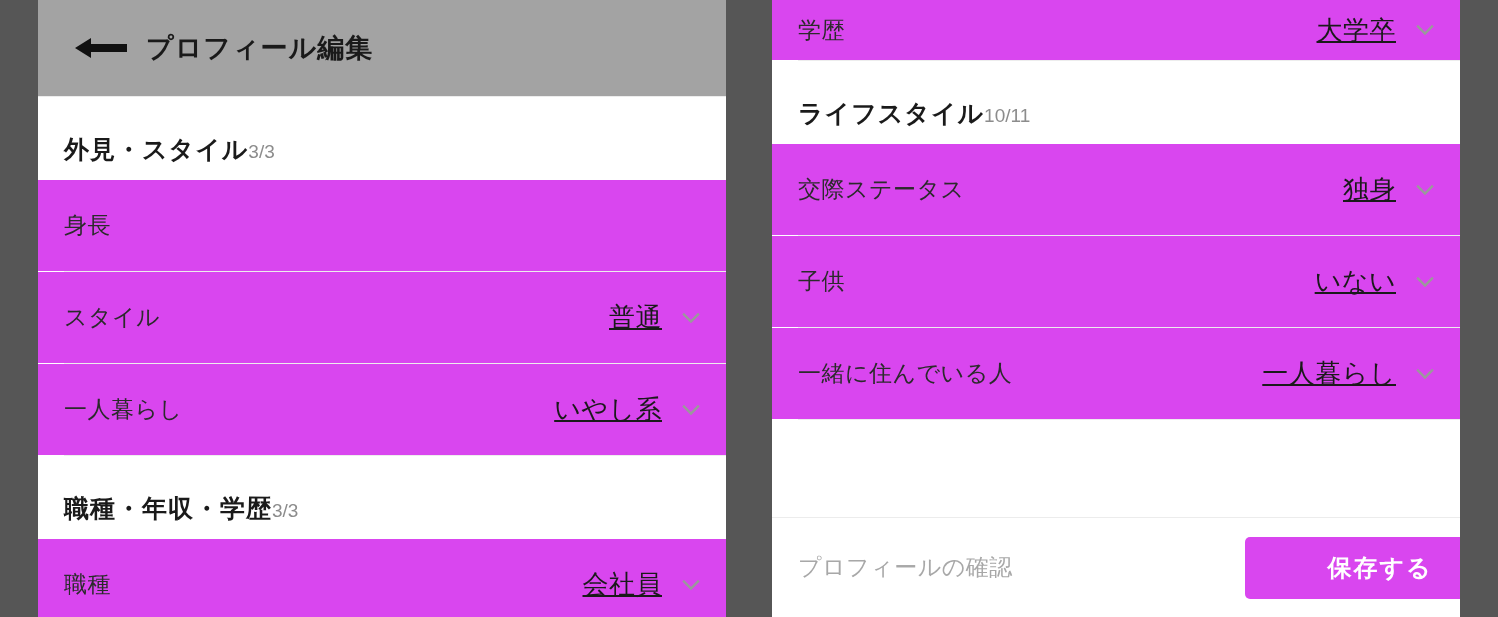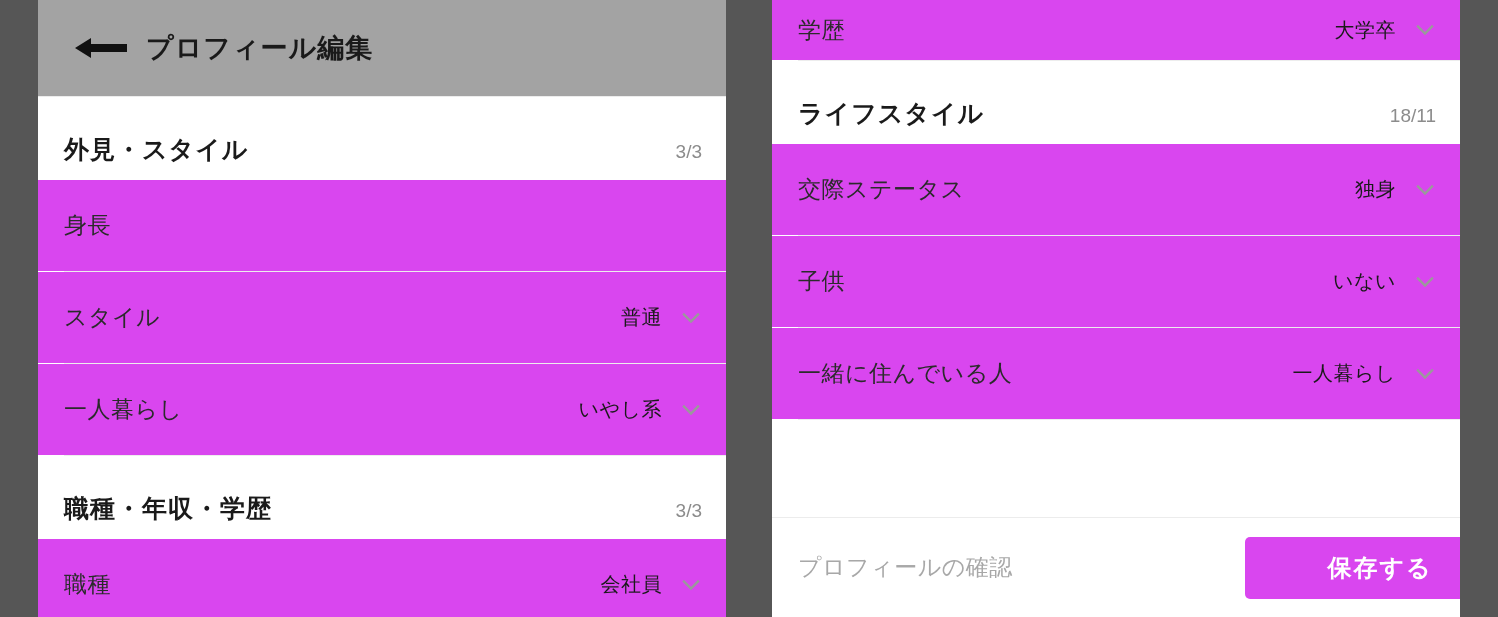--- a/index.html
+++ b/index.html
@@ -56,21 +56,20 @@
     font-weight: bold;
     color: #1a1a1a;
     letter-spacing: 1px;
     margin-left: 8px;
   }
 
   
   .section-header {
     display: flex;
     align-items: baseline;
-    justify-content: space-between;
     padding: 0 24px 0 26px;
   }
   .section-title {
     font-size: 25px;
     font-weight: bold;
     color: #1a1a1a;
     letter-spacing: 1px;
   }
   .section-count {
     font-size: 19px;
@@ -92,24 +91,25 @@
     font-size: 23px;
     color: #2b2b2b;
     letter-spacing: 0.5px;
   }
   .row-right {
     display: flex;
     align-items: center;
     gap: 18px;
   }
   .row-value {
-    font-size: 20px;
+    font-size: 26px;
     color: #1a1a1a;
     letter-spacing: 0.5px;
     white-space: nowrap;
+    text-decoration: underline;
   }
   .chev {
     width: 22px;
     height: 22px;
     display: block;
     flex: 0 0 22px;
   }
   .divider {
     height: 1px;
     background: #ededed;
@@ -244,21 +244,21 @@
         </svg>
       </span>
     </span>
   </div>
   <div class="divider"></div>
 
   <div class="spacer-lg"></div>
 
   <div class="section-header">
     <span class="section-title">ライフスタイル</span>
-    <span class="section-count">18/11</span>
+    <span class="section-count">10/11</span>
   </div>
 
   <div class="spacer-sm"></div>
 
   <div class="row">
     <span class="row-label">交際ステータス</span>
     <span class="row-right">
       <span class="row-value">独身</span>
       <span class="chev">
         <svg width="22" height="22" viewBox="0 0 22 22" aria-hidden="true">

